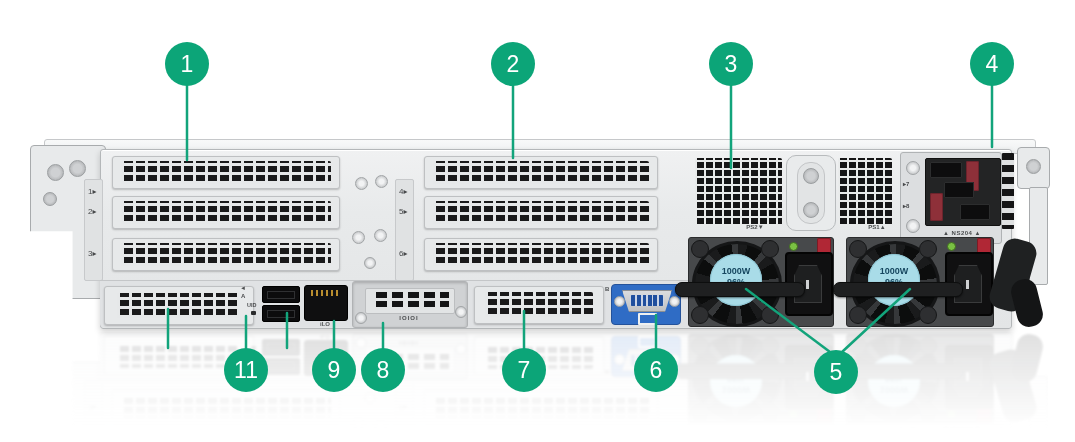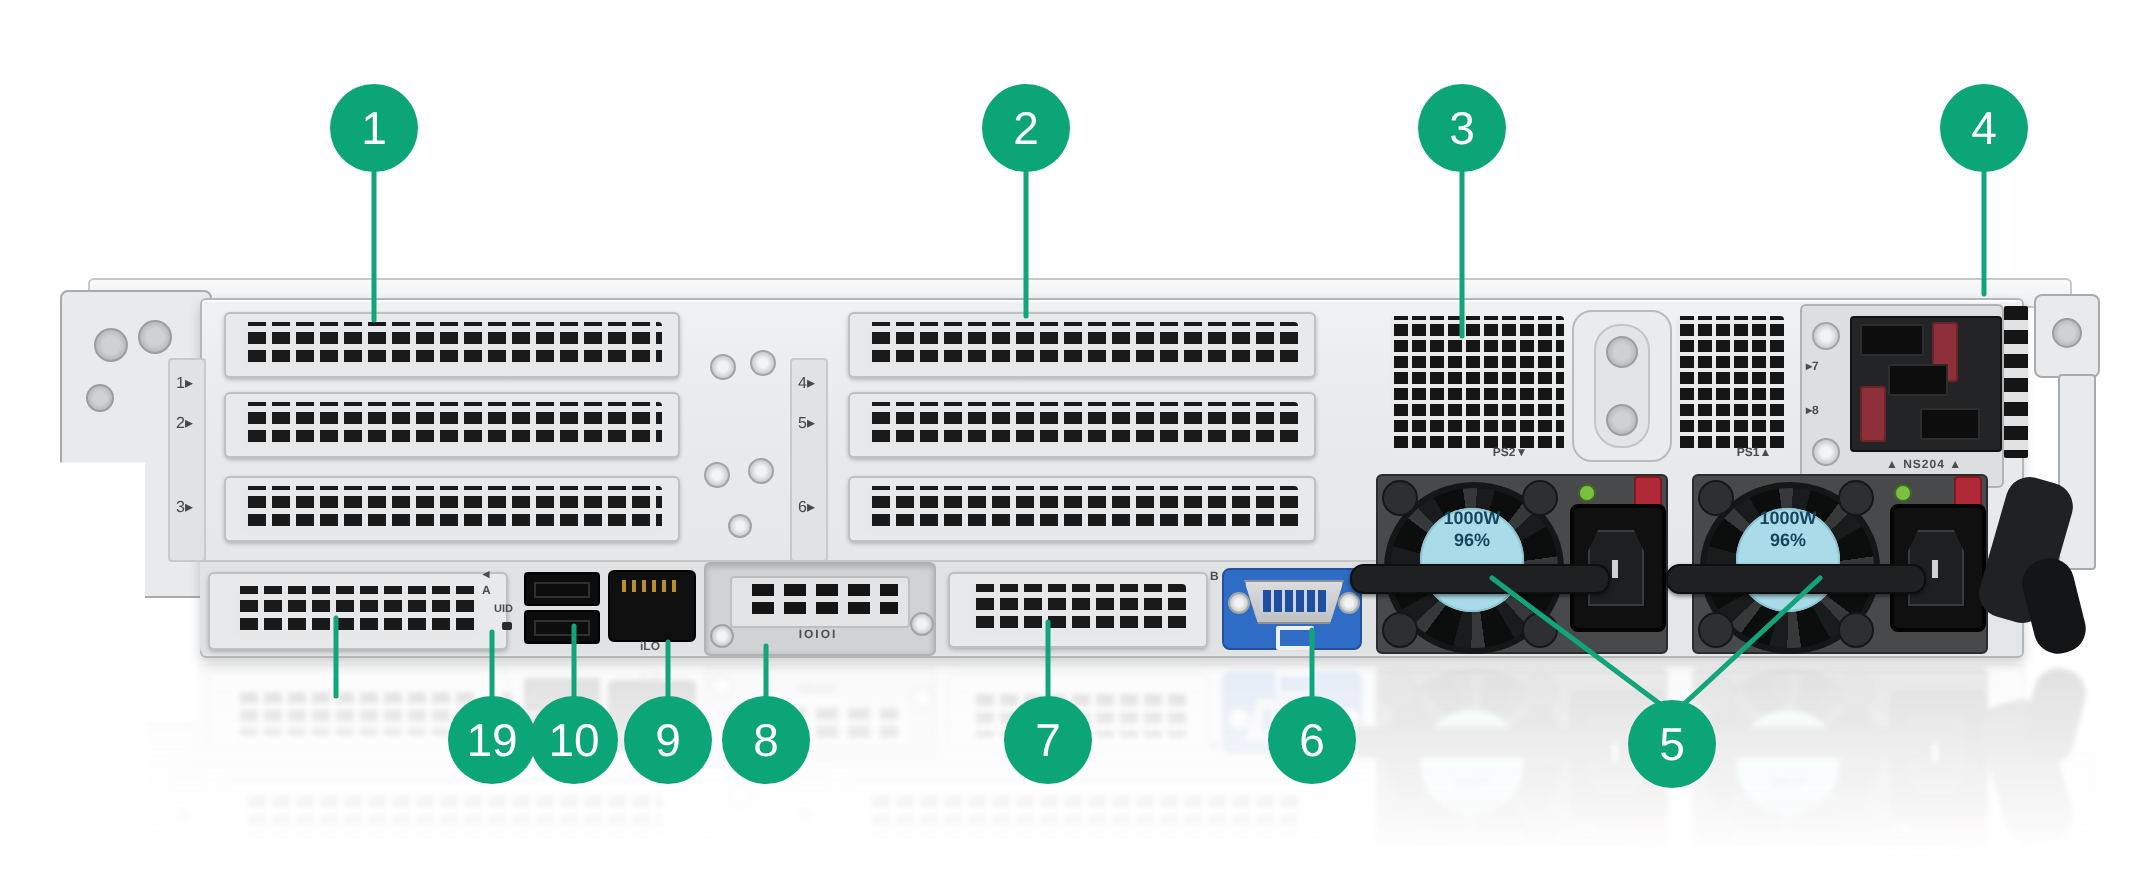--- a/index.html
+++ b/index.html
@@ -49,21 +49,21 @@
   .ns-blk{position:absolute;background:#0d0d0e;border-radius:1px;box-shadow:inset 0 0 0 1px #2c2d2e;}
 
   
   .psu{position:absolute;background:#47494b;border:1px solid #2b2c2d;border-radius:3px;}
   .fan{position:absolute;left:3px;top:3px;width:84px;height:80px;border-radius:50%;border:3px solid #151617;
        background:radial-gradient(circle at 50% 50%,#0a0a0b 0 28%,rgba(0,0,0,0) 29%),
                   repeating-conic-gradient(from 15deg,#0c0d0d 0 22deg,#36383a 22deg 32deg,#1a1b1c 32deg 45deg);}
   .cap{position:absolute;width:16px;height:16px;border-radius:50%;background:#2e2f31;border:1px solid #161718;}
   .badge{position:absolute;left:21px;top:16px;width:52px;height:52px;border-radius:50%;background:#A9DCE8;
          color:#16465f;text-align:center;box-shadow:inset 0 0 0 1px #8fc6d4;}
-  .badge .w{display:block;margin-top:0;font-size:9px;font-weight:bold;}
+  .badge .w{display:block;margin-top:12px;font-size:9px;font-weight:bold;}
   .badge .e{display:block;margin-top:1px;font-size:9px;font-weight:bold;}
   .psu-handle{position:absolute;left:-14px;top:44px;width:128px;height:13px;background:#1f2021;
               border:1px solid #0d0e0e;border-radius:7px;box-shadow:0 1px 2px rgba(0,0,0,.5);}
   .inlet{position:absolute;left:96px;top:14px;width:44px;height:60px;background:#101011;border:2px solid #040404;border-radius:4px;}
   .c14{position:absolute;left:7px;top:11px;width:26px;height:36px;background:#1e1f20;border:1px solid #3a3b3c;
        clip-path:polygon(18% 0,82% 0,100% 28%,100% 100%,0 100%,0 28%);}
   .c14:after{content:"";position:absolute;left:11px;top:14px;width:3px;height:9px;background:#cfd1d3;}
   .red-tab{position:absolute;background:#B02735;border-radius:2px;box-shadow:inset 0 0 0 1px #7e1a24;}
   .led{position:absolute;width:7px;height:7px;border-radius:50%;background:#7AC143;border:1px solid #3f6b1f;}
 
@@ -302,25 +302,22 @@
     </div>
   <div class="callout" style="left:502px;top:348px;">
       <span>7</span>
     </div>
   <div class="callout" style="left:361px;top:348px;">
       <span>8</span>
     </div>
   <div class="callout" style="left:312px;top:348px;">
       <span>9</span>
     </div>
-  <div class="callout" style="left:265px;top:348px;">
-      <span>10</span>
-    </div>
   <div class="callout" style="left:224px;top:348px;">
-      <span>19</span>
+      <span>11</span>
     </div>
 <div class="chassis reflection" aria-hidden="true">
 
     <div class="ear ear-left abs">
       
       
       
     </div>
 
     <div class="ear ear-right-strip abs"></div>

